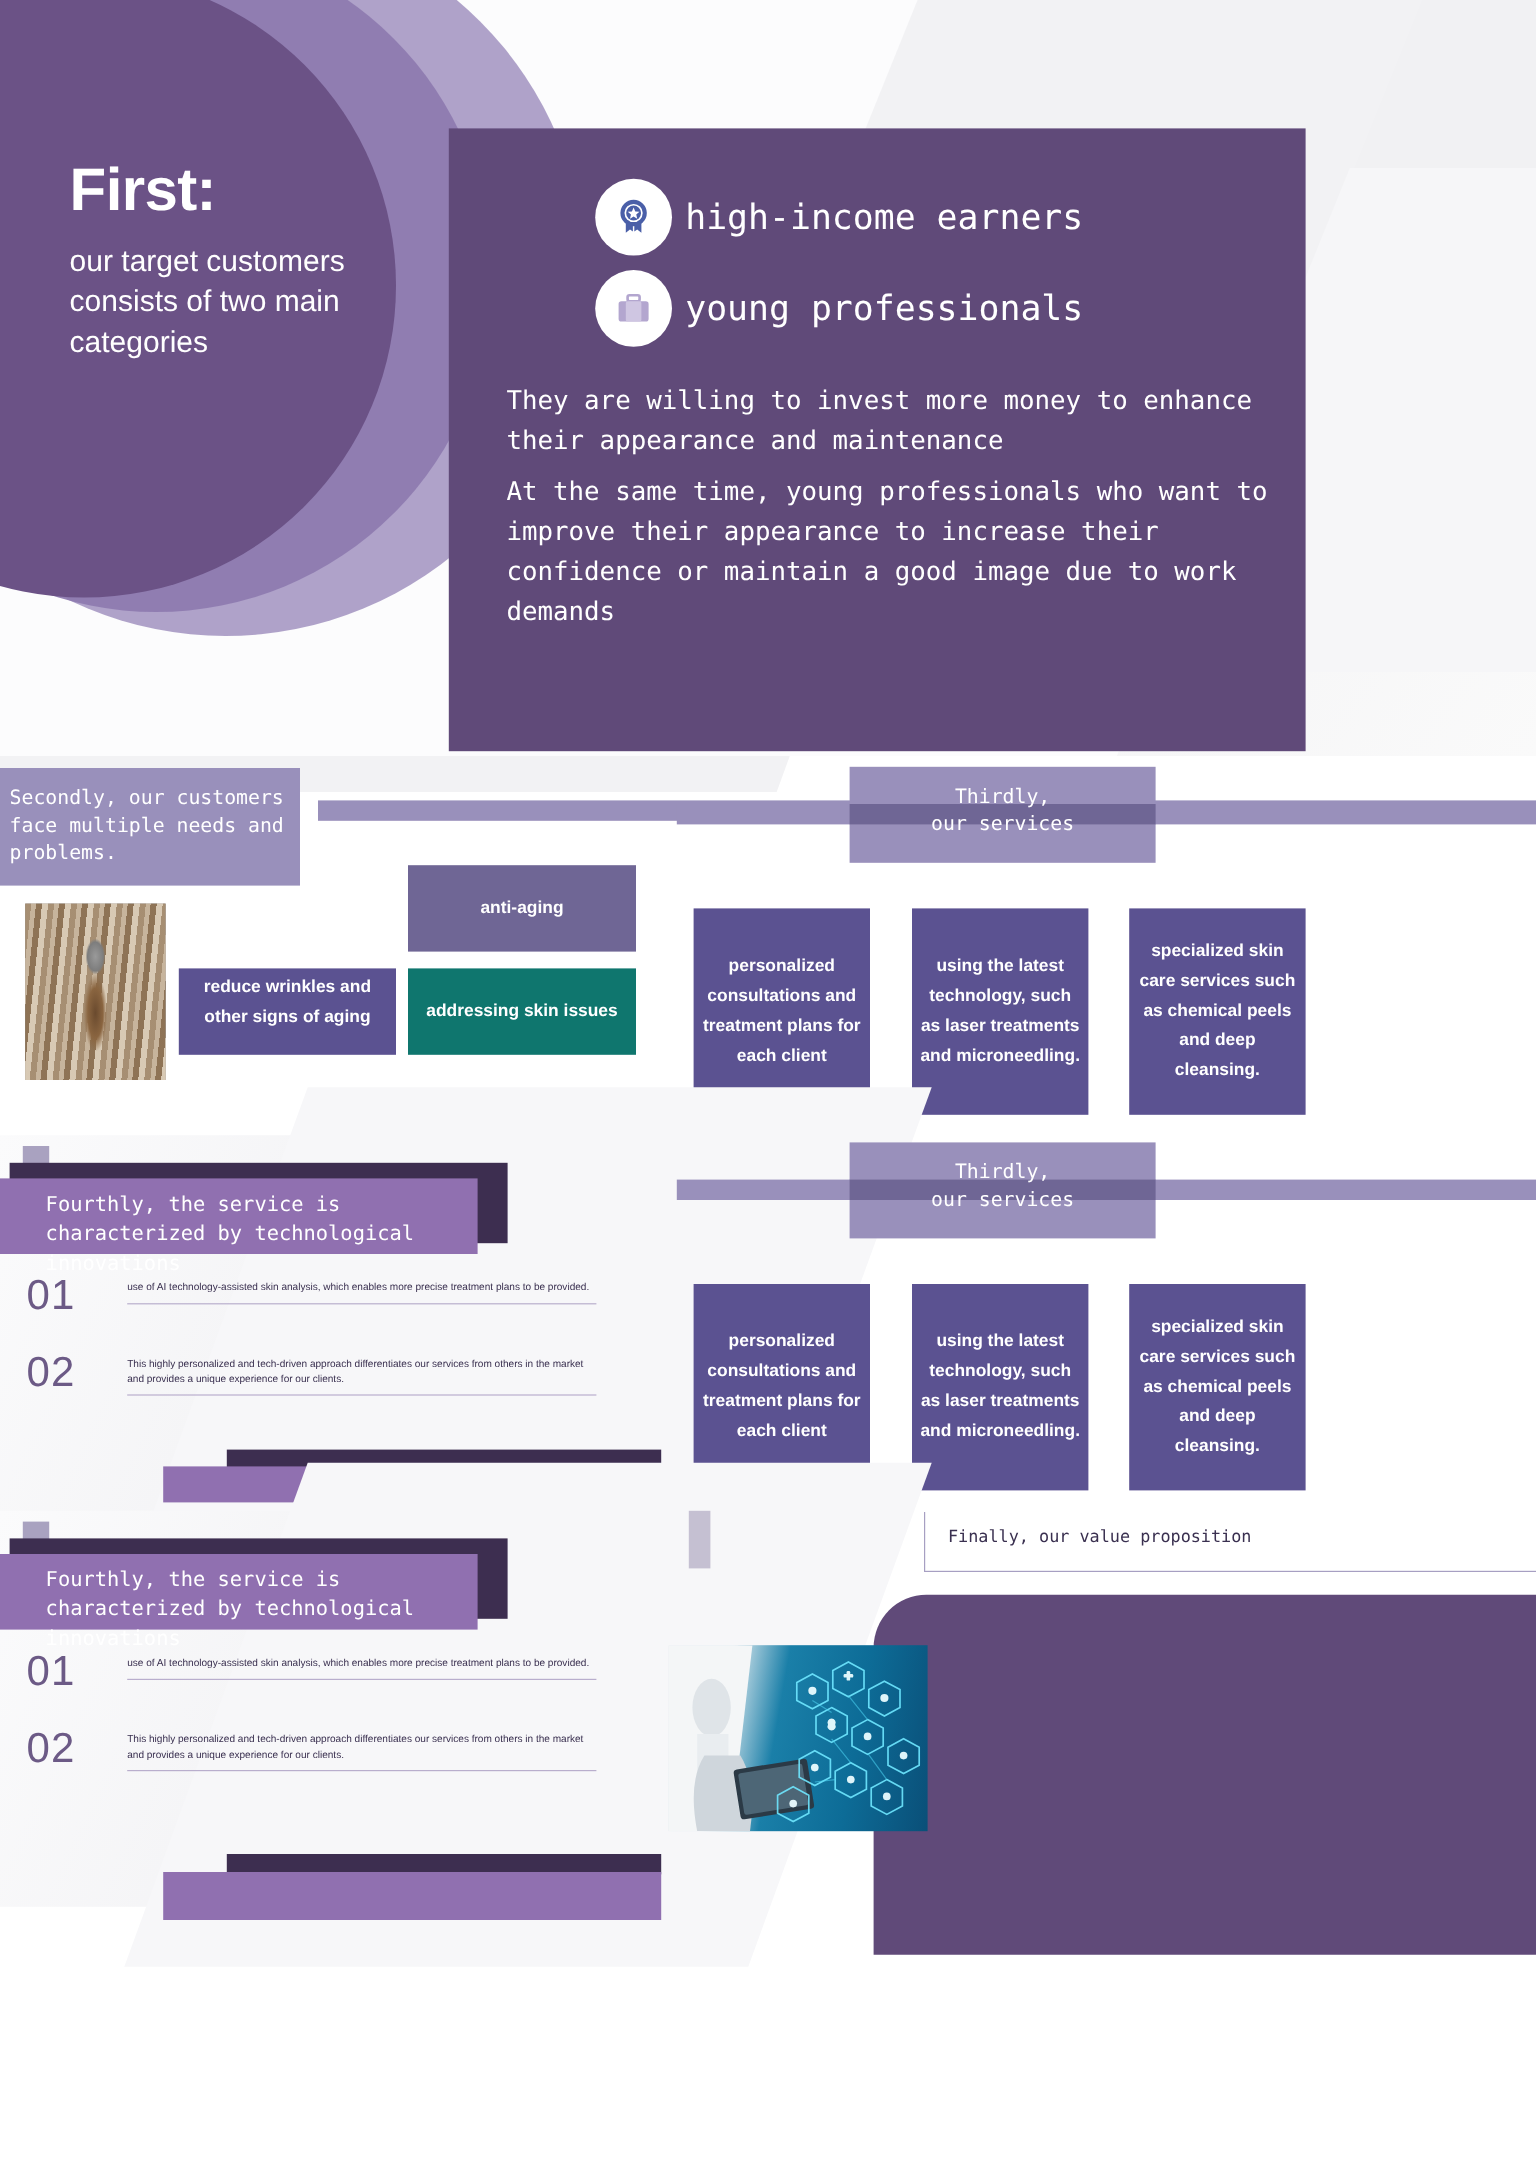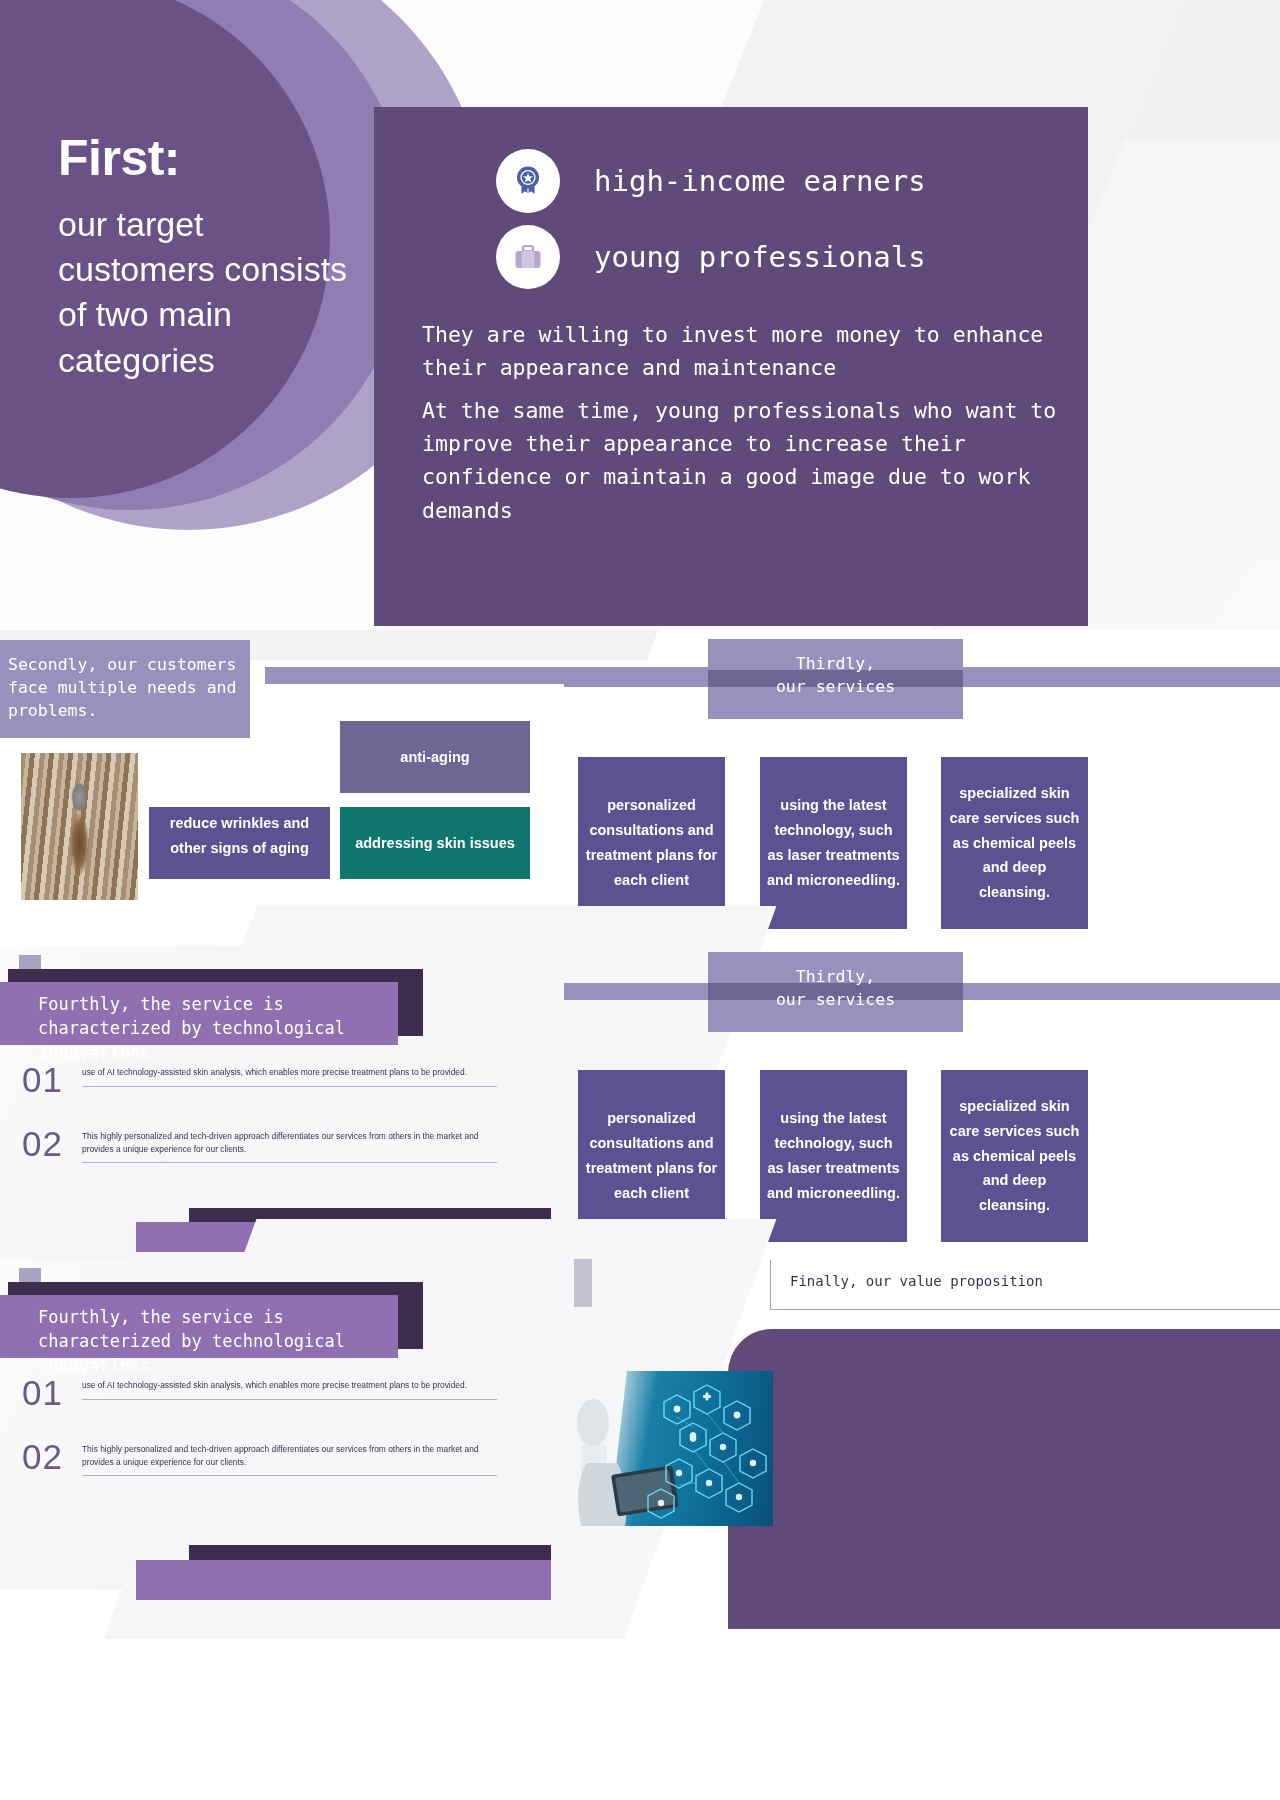--- a/index.html
+++ b/index.html
@@ -19,24 +19,24 @@
   .s1-diag2 { position: absolute; left: 700px; top: -120px; width: 700px; height: 560px;
               background: #f0f0f2; transform: skewX(-22deg); opacity: .85; }
   .s1-diag3 { position: absolute; left: 1040px; top: 140px; width: 420px; height: 420px;
               background: #f6f6f8; transform: skewX(-22deg); }
   .ring { position: absolute; border-radius: 50%; }
   .ring-outer { left: -112px; top: -70px; width: 600px; height: 600px; background: #a89ac4; opacity:.92;}
   .ring-mid   { left: -150px; top: -50px; width: 560px; height: 560px; background: #8e7bb0; opacity:.95;}
   .ring-in    { left: -190px; top: -22px; width: 520px; height: 520px; background: #6b5286; }
   .s1-title-wrap { position: absolute; left: 58px; top: 132px; width: 300px; z-index: 5; }
   .s1-title { font-size: 50px; font-weight: 700; color: #ffffff; line-height: 1.04; letter-spacing: -.5px; }
-  .s1-sub { margin-top: 18px; font-size: 34px; color: #ffffff; line-height: 1.33; font-weight: 400; }
+  .s1-sub { margin-top: 18px; font-size: 25px; color: #ffffff; line-height: 1.33; font-weight: 400; }
 
   .s1-panel { position: absolute; left: 374px; top: 107px; width: 714px; height: 519px; background: #604a79; }
-  .bullet-row { display: flex; align-items: center; gap: 34px; }
+  .bullet-row { display: flex; align-items: center; gap: 11px; }
   .bullets { position: absolute; left: 496px; top: 149px; display: flex; flex-direction: column; gap: 12px; }
   .ico-circle { width: 64px; height: 64px; border-radius: 50%; background: #fff;
                 display: flex; align-items: center; justify-content: center; flex: 0 0 64px; }
   .bullet-txt { font-family: "DejaVu Sans Mono", monospace; font-size: 29px; color: #ffffff; letter-spacing: 0px; }
   .s1-body { position: absolute; left: 422px; top: 318px; width: 640px;
              font-family: "DejaVu Sans Mono", monospace; font-size: 21.5px; color: #ffffff; line-height: 1.55; }
   .s1-body p + p { margin-top: 9px; }
 
   
   .slide2 { position: absolute; left: 0; top: 630px; width: 1280px; height: 305px; overflow: hidden; background:#fff; }
@@ -78,21 +78,21 @@
   .f-bg { position: absolute; left: 0; top: 0; width: 560px; height: 330px;
           background: linear-gradient(115deg,#fbfbfc 0%,#f4f4f6 45%,#fdfdfd 100%); }
   .f-bg-diag { position: absolute; left: 180px; top: -40px; width: 520px; height: 420px;
                background: #f7f7f9; transform: skewX(-20deg); }
   .f-sq-top { position: absolute; left: 19px; top: 9px; width: 22px; height: 22px; background: #a9a2c0; }
   .f-sq-mid { position: absolute; left: 19px; top: 46px; width: 22px; height: 22px; background: #8a7fae; }
   .f-dark   { position: absolute; left: 8px; top: 23px; width: 415px; height: 67px; background: #3d2e50; }
   .f-lilac  { position: absolute; left: 0px; top: 36px; width: 398px; height: 63px; background: #9070b0; }
   .f-title  { position: absolute; left: 38px; top: 46px; width: 380px;
               font-family: "DejaVu Sans Mono", monospace; font-size: 17px; color: #fff; line-height: 1.43; }
-  .f-item { position: absolute; left: 22px; width: 475px; display: flex; align-items: flex-start; gap: 4px; }
+  .f-item { position: absolute; left: 22px; width: 475px; display: flex; align-items: flex-start; gap: 28px; }
   .f-num { font-size: 35px; font-weight: 400; color: #6c5a86; line-height: 1; width: 56px; flex: 0 0 56px;
            letter-spacing: 1px; }
   .f-txtwrap { flex: 1; padding-top: 4px; }
   .f-txt { font-size: 8.4px; color: #3a3050; line-height: 1.5; }
   .f-rule { margin-top: 7px; height: 1px; background: #b9aecd; width: 100%; }
   .f-foot-dark  { position: absolute; left: 189px; width: 362px; height: 17px; background: #3d2e50; }
   .f-foot-lilac { position: absolute; left: 136px; width: 415px; height: 30px; background: #9070b0; }
 
   
   .fin-sq { position: absolute; left: 574px; top: 1259px; width: 18px; height: 48px; background: #c5c0d2; }

